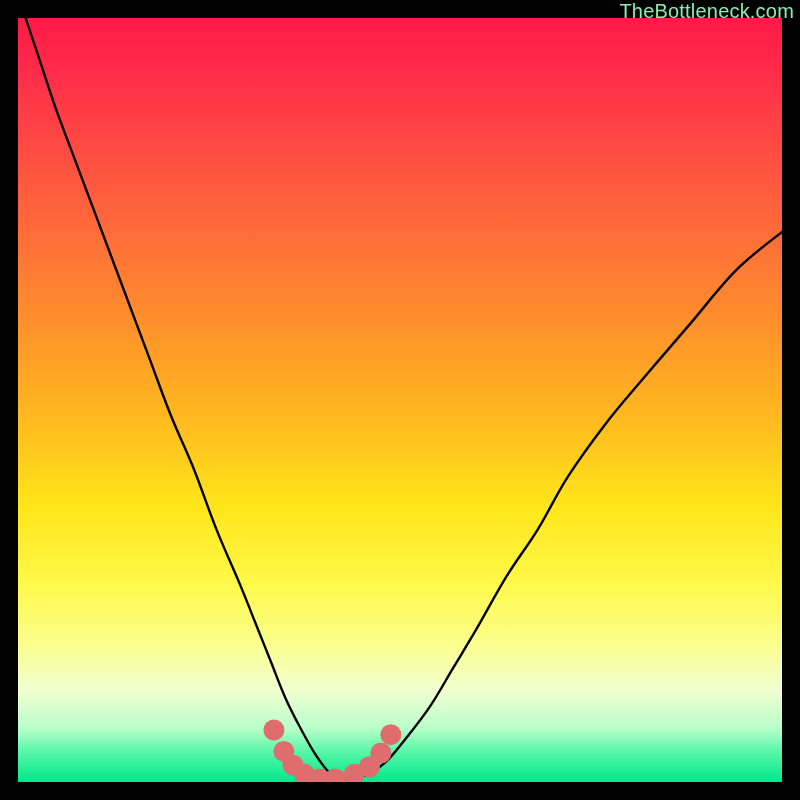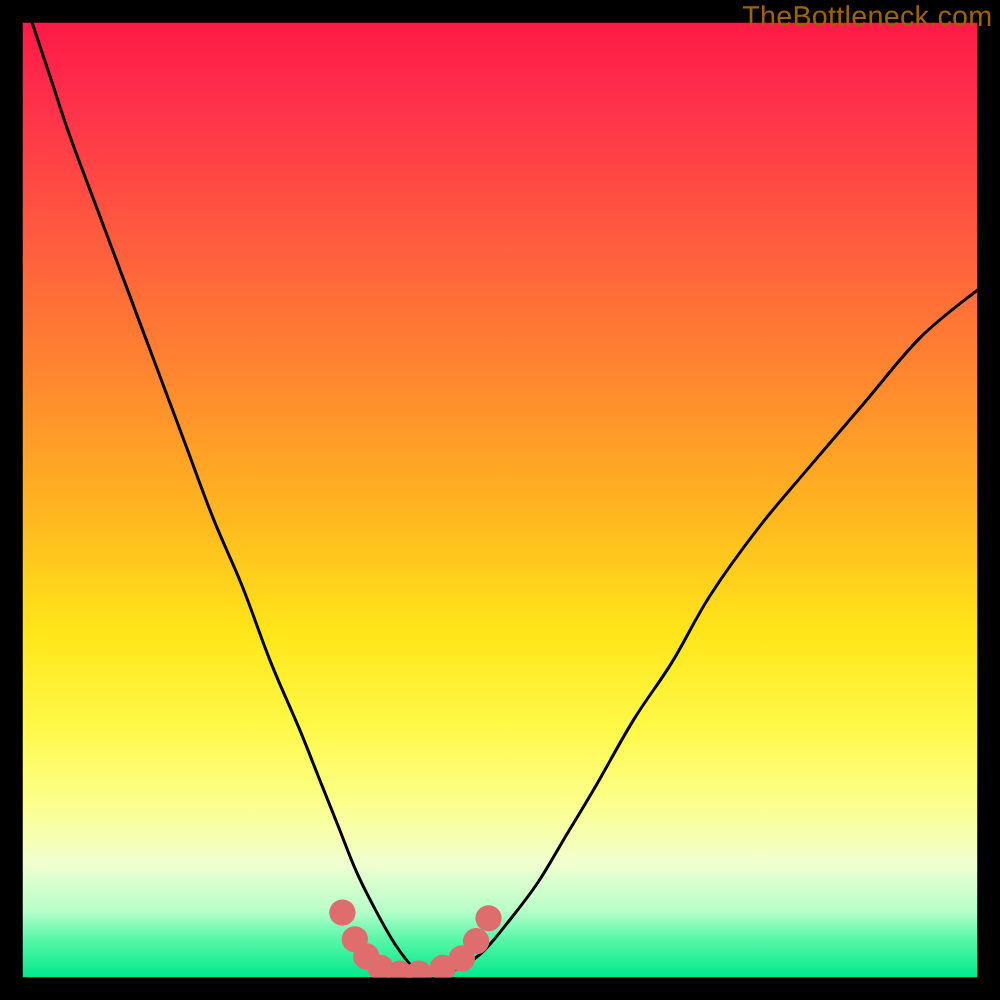--- a/index.html
+++ b/index.html
@@ -35,22 +35,22 @@
       #f1ffd0 88%,
       #b8ffca 93%,
       #58f7a8 96%,
       #00e88a 100%
     );
   }
   .watermark {
     position: absolute;
     top: 0;
     right: 6px;
-    color: #a16207;
-    font-size: 23px;
+    color: #86efac;
+    font-size: 20px;
     letter-spacing: 0.2px;
     user-select: none;
   }
   svg.plot {
     position: absolute;
     left: 0; top: 0;
     width: 100%;
     height: 100%;
     overflow: visible;
   }

